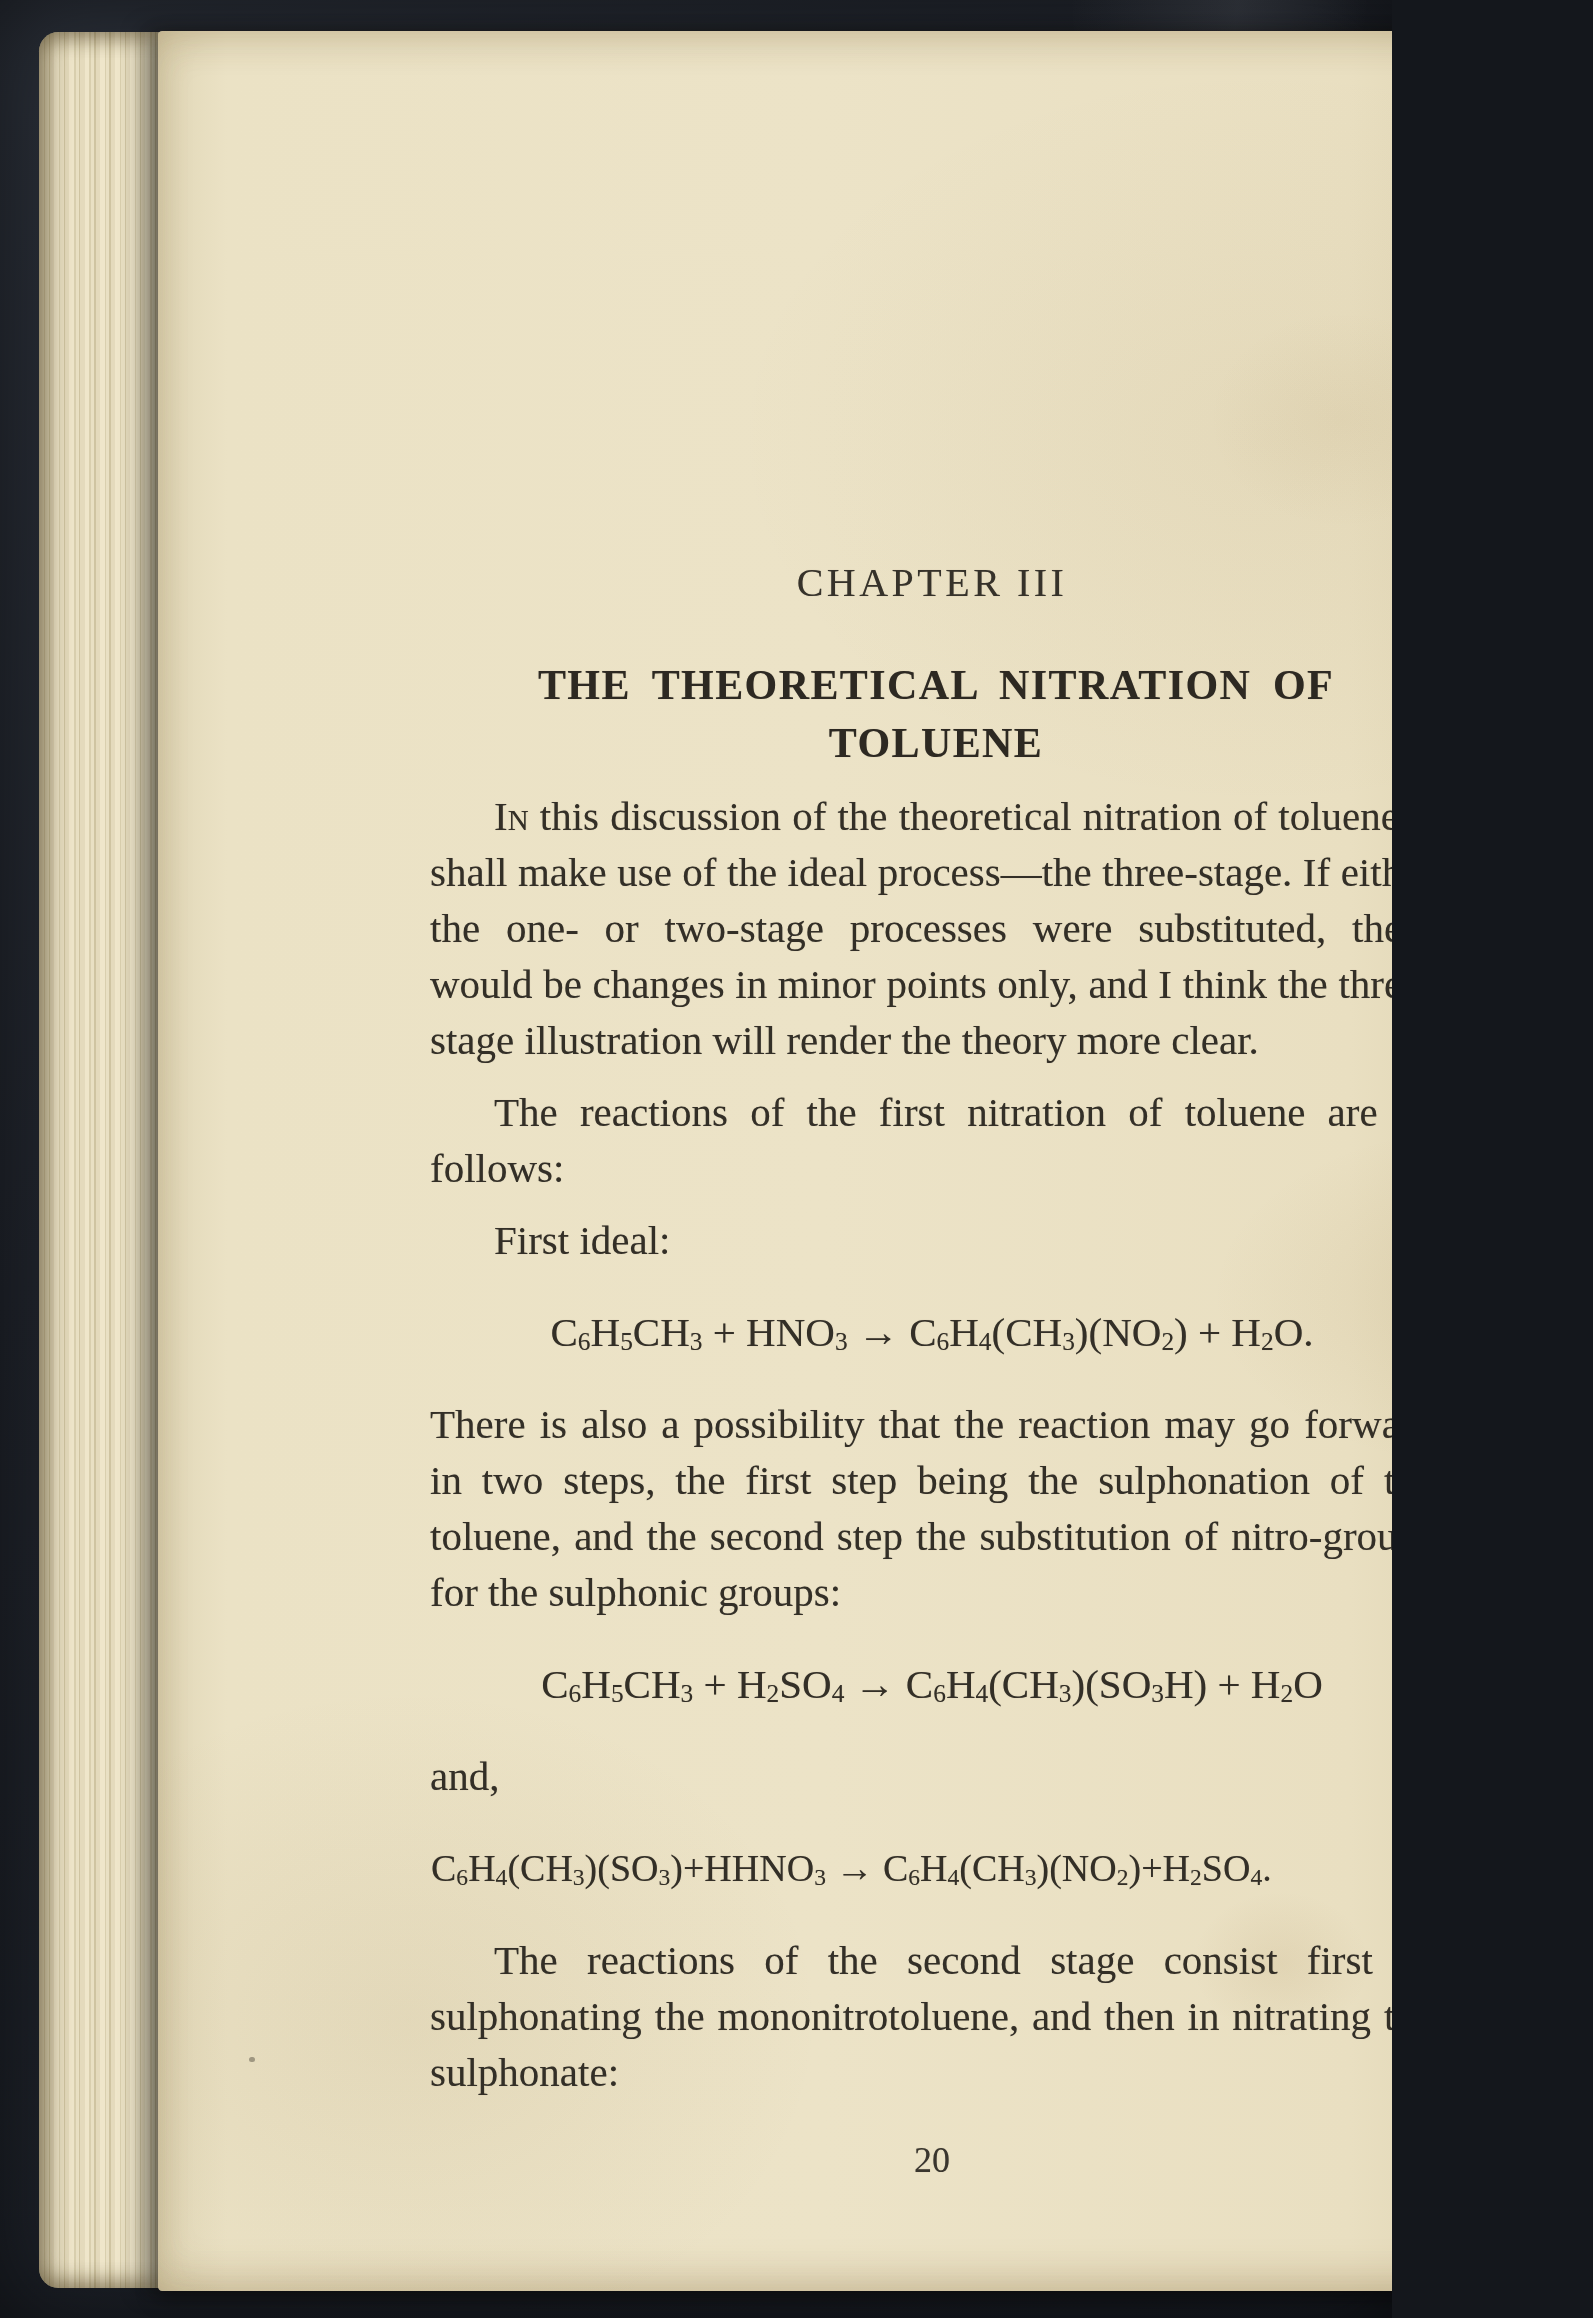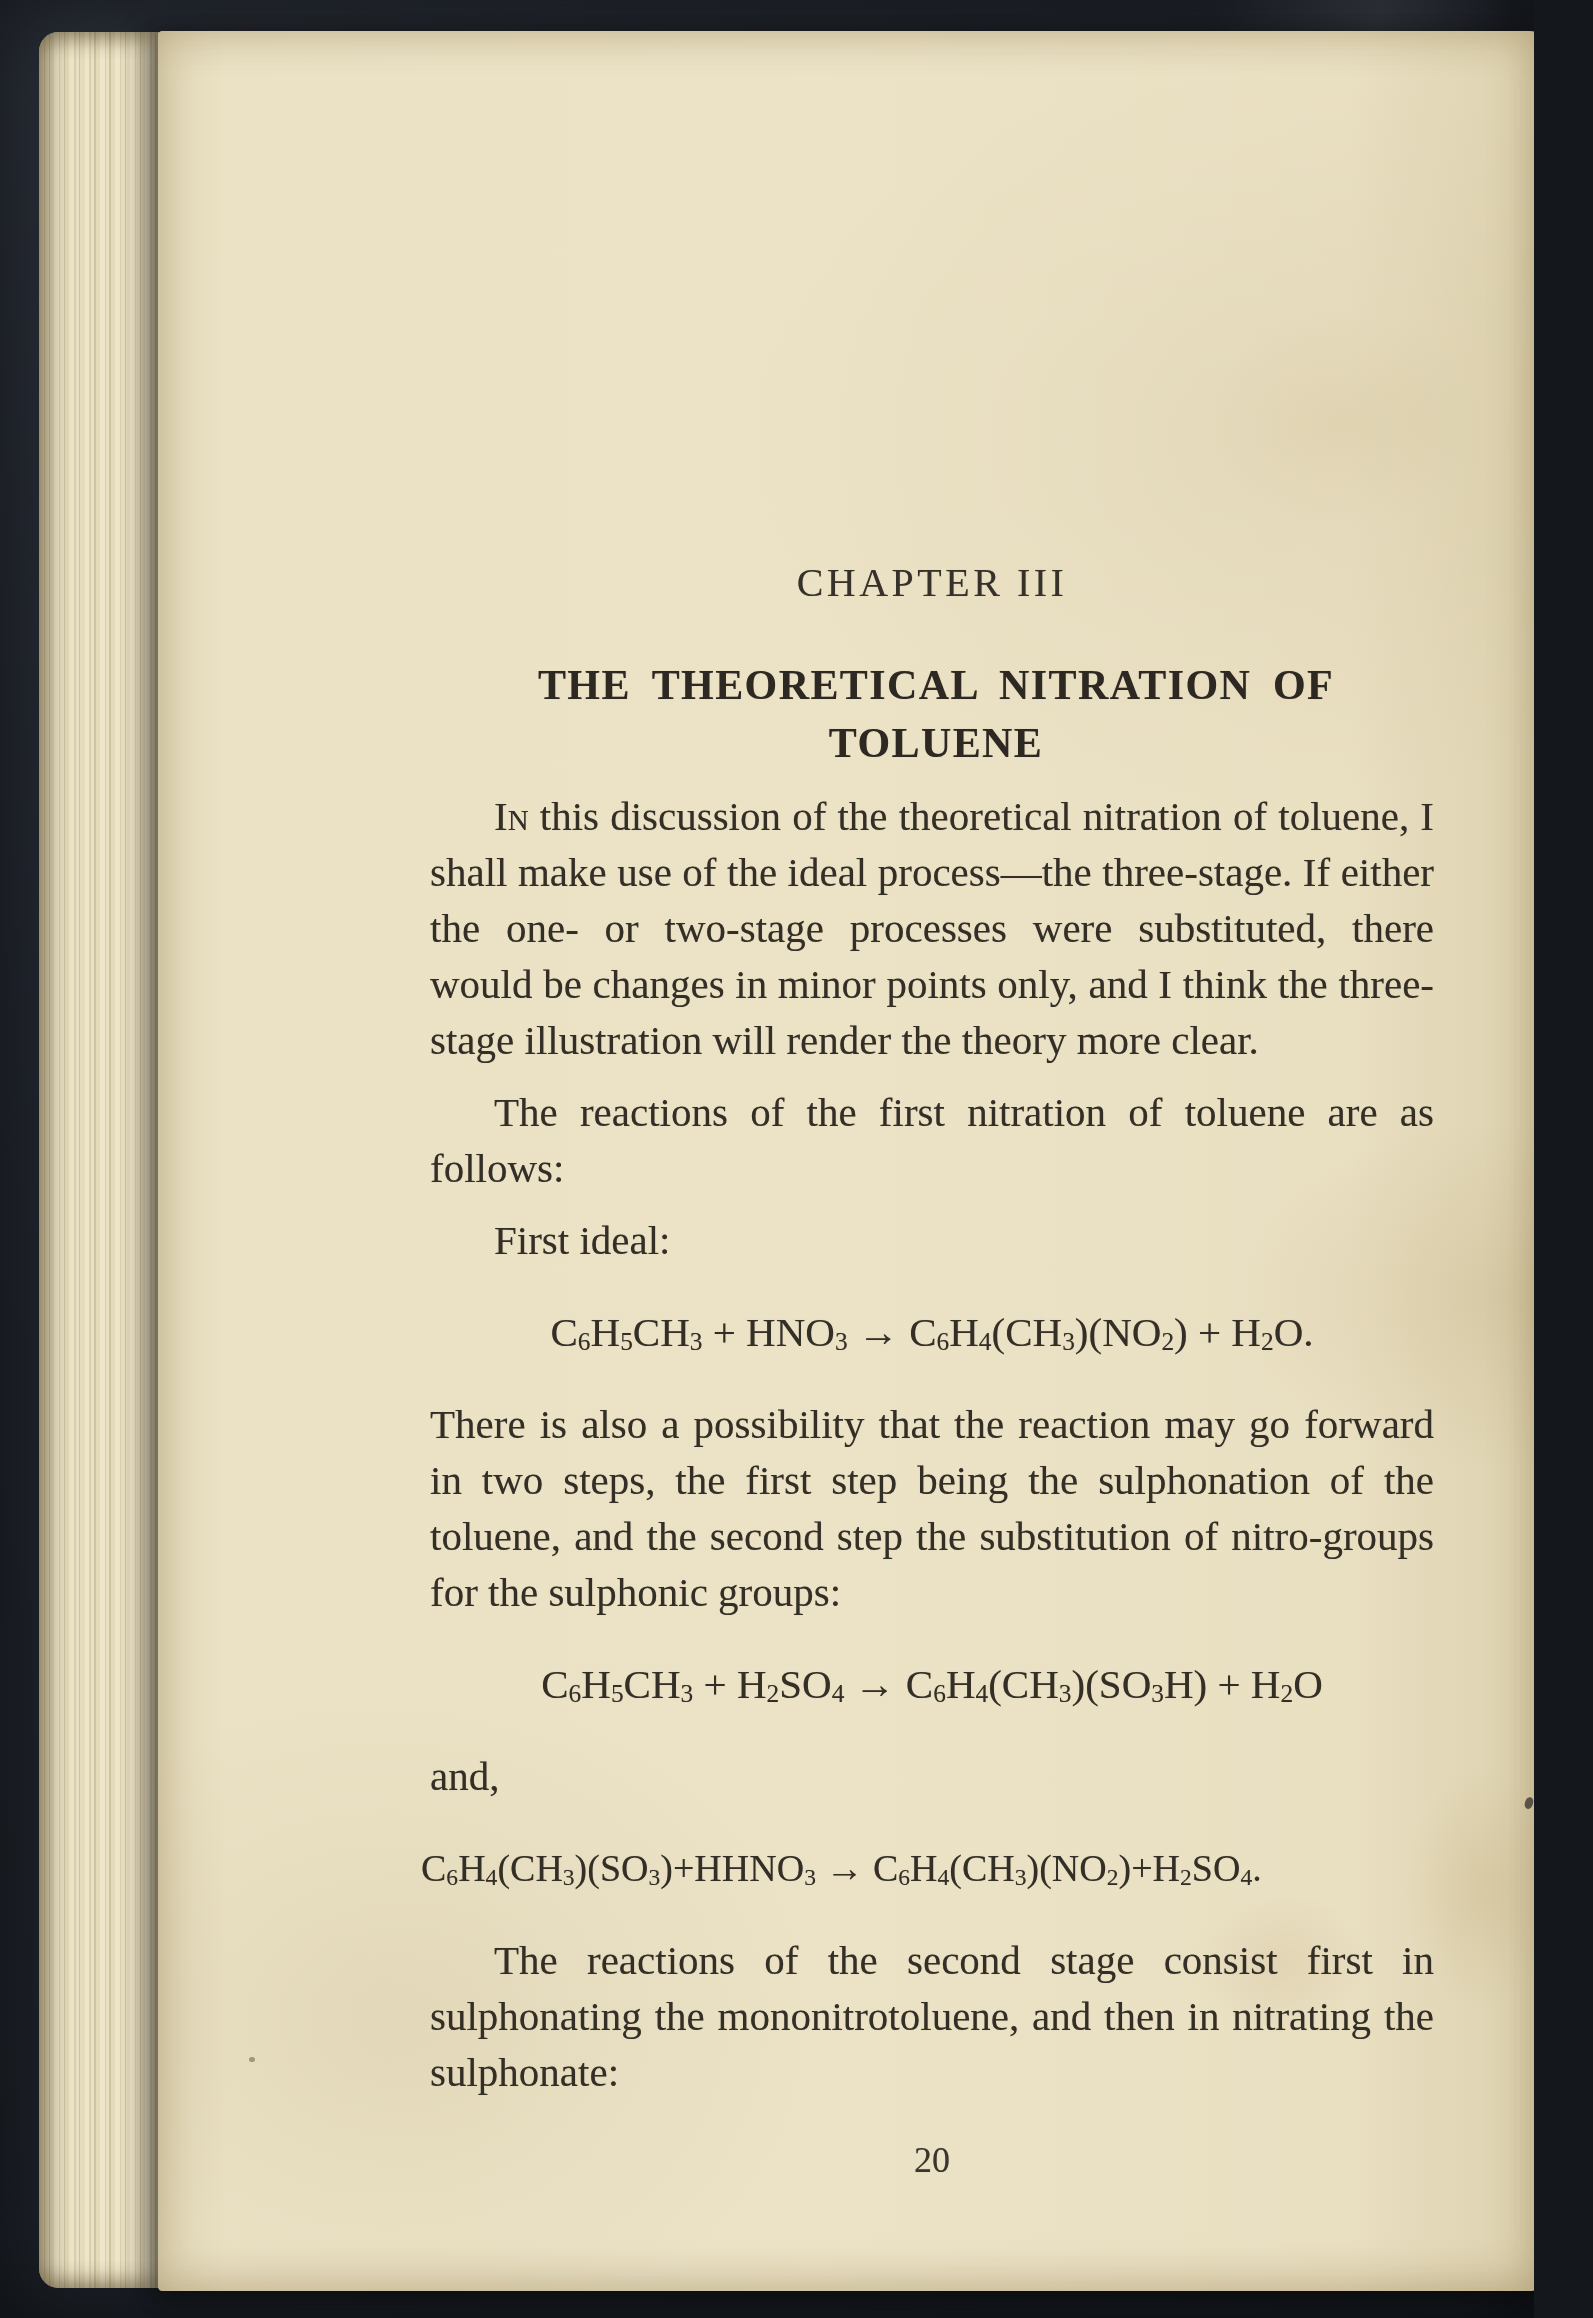--- a/index.html
+++ b/index.html
@@ -3,26 +3,27 @@
 <meta charset="utf-8">
 <title>Book Page Scan</title>
 <style>
   html, body {
     margin: 0;
     padding: 0;
     background: #14171c;
   }
   .book {
     position: relative;
-    width: 1534px;
+    width: 1372px;
     height: 2319px;
     overflow: hidden;
     background: linear-gradient(135deg, #2a2f38 0%, #20242c 35%, #1a1e25 75%, #171b22 100%);
     box-shadow: inset 0 0 97px rgba(0,0,0,0.55);
     font-family: "Liberation Serif", "DejaVu Serif", serif;
+    padding-left: 20px;
   }
   .cover-wear {
     position: absolute;
     right: -42px;
     top: -28px;
     width: 360px;
     height: 111px;
     background: linear-gradient(100deg, rgba(205,210,220,0.00) 0%, rgba(205,210,220,0.10) 45%, rgba(205,210,220,0.00) 80%);
     transform: rotate(-4deg);
   }
@@ -112,21 +113,21 @@
   p.body {
     margin: 16px;
     font-size: 41px;
     line-height: 56px;
     text-align: justify;
   }
   p.body.indent { text-indent: 64px; }
   .mt-para   { margin-top: 44px; }
   .mt-small  { margin-top: 4.2px;  }
   .equation {
-    margin: 36px 7px;
+    margin: 36px 17px;
     font-size: 41px;
     line-height: 56px;
     text-align: center;
     white-space: nowrap;
   }
   .equation-wide {
     font-size: 38px;
     letter-spacing: 0;
     text-align: left;
   }

